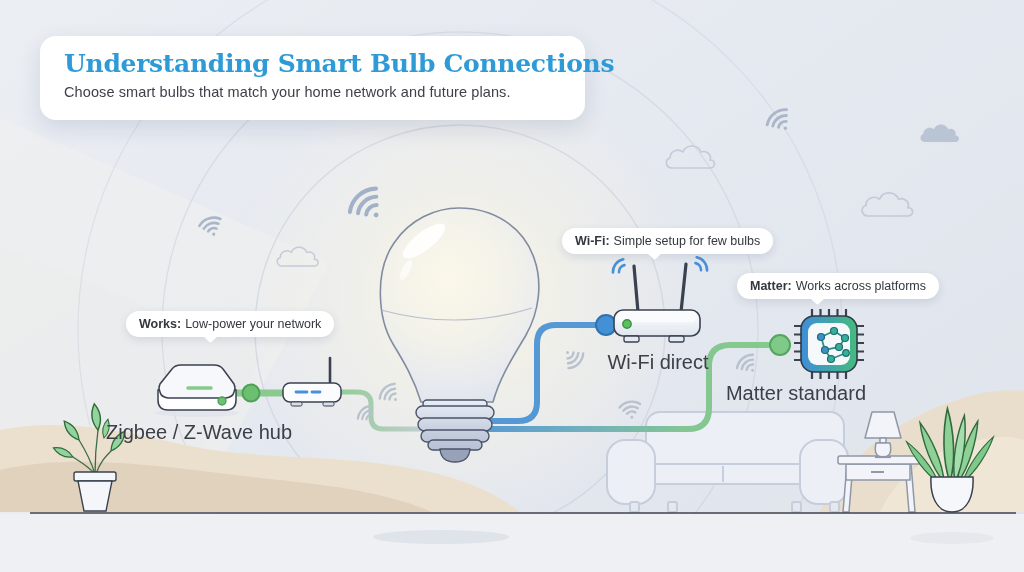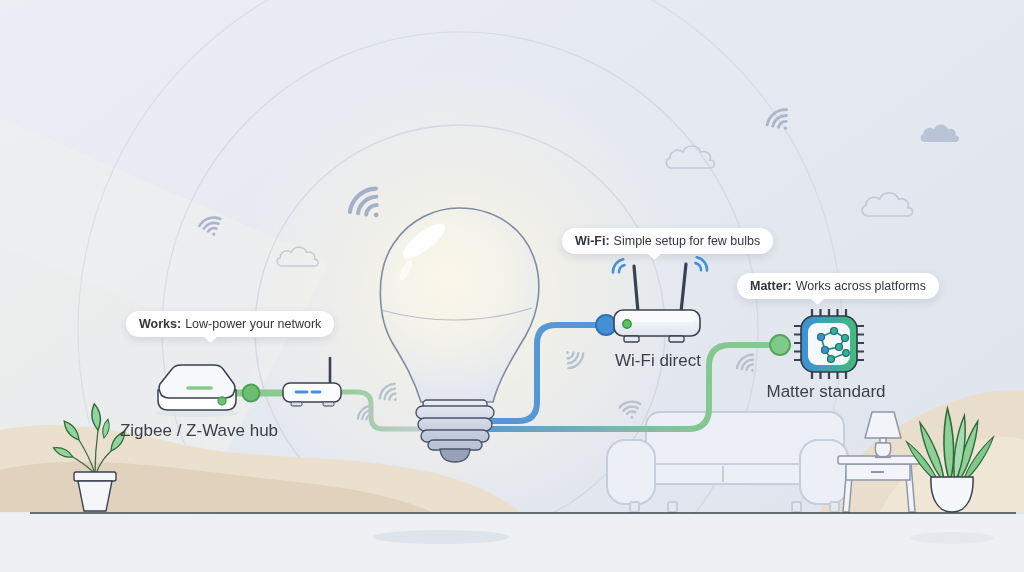--- a/index.html
+++ b/index.html
@@ -17,24 +17,24 @@
   .callout{position:absolute;height:26px;background:#fff;border-radius:14px;
     box-shadow:0 3px 9px rgba(60,80,120,.14);display:flex;align-items:center;
     padding:0 13px;font-size:12.5px;color:#34373E;white-space:nowrap;z-index:5;}
   .callout .co-label{font-weight:bold;margin-right:4px;}
   .callout::after{content:"";position:absolute;bottom:-4px;width:11px;height:11px;background:#fff;
     transform:rotate(45deg);border-radius:2px;}
   .hub-callout{left:126px;top:311px;}   .hub-callout::after{left:79px;}
   .wifi-callout{left:562px;top:228px;}  .wifi-callout::after{left:87px;}
   .matter-callout{left:737px;top:273px;}.matter-callout::after{left:75px;}
 
-  .dev-label{position:absolute;transform:translateX(-50%);font-size:17px;color:#3B3F47;white-space:nowrap;z-index:4;}
+  .dev-label{position:absolute;transform:translateX(-50%);font-size:20px;color:#3B3F47;white-space:nowrap;z-index:4;}
   .hub-label{left:199px;top:421px;text-align:right;}
   .wifi-label{left:658px;top:351px;}
-  .matter-label{left:826px;top:382px;text-align:center;}
+  .matter-label{left:796px;top:382px;text-align:center;}
 </style>
 </head>
 <body>
 
 <div class="stage">
 
 <svg width="1024" height="572" viewBox="0 0 1024 572">
   <defs>
     <radialGradient id="glow" gradientUnits="userSpaceOnUse" cx="462" cy="295" r="230">
       <stop offset="0" stop-color="#FCF7E2" stop-opacity=".95"></stop>
@@ -293,20 +293,24 @@
         <use href="#wifi"></use>
       </g>
   <g color="#B9C1CE" transform="translate(632,418) rotate(-10) scale(.8)">
         <use href="#wifi"></use>
       </g>
   <g color="#B9C1CE" transform="translate(753,371) rotate(-40) scale(.8)">
         <use href="#wifi"></use>
       </g>
 </svg>
 
+<div class="title-card">
+  <h1>Understanding Smart Bulb Connections</h1>
+  <p>Choose smart bulbs that match your home network and future plans.</p>
+</div>
 
 <div class="callout hub-callout">
   <span class="co-label">Works:</span>
   <span class="co-text">Low-power your network</span>
 </div>
 <div class="callout wifi-callout">
   <span class="co-label">Wi-Fi:</span>
   <span class="co-text">Simple setup for few bulbs</span>
 </div>
 <div class="callout matter-callout">

